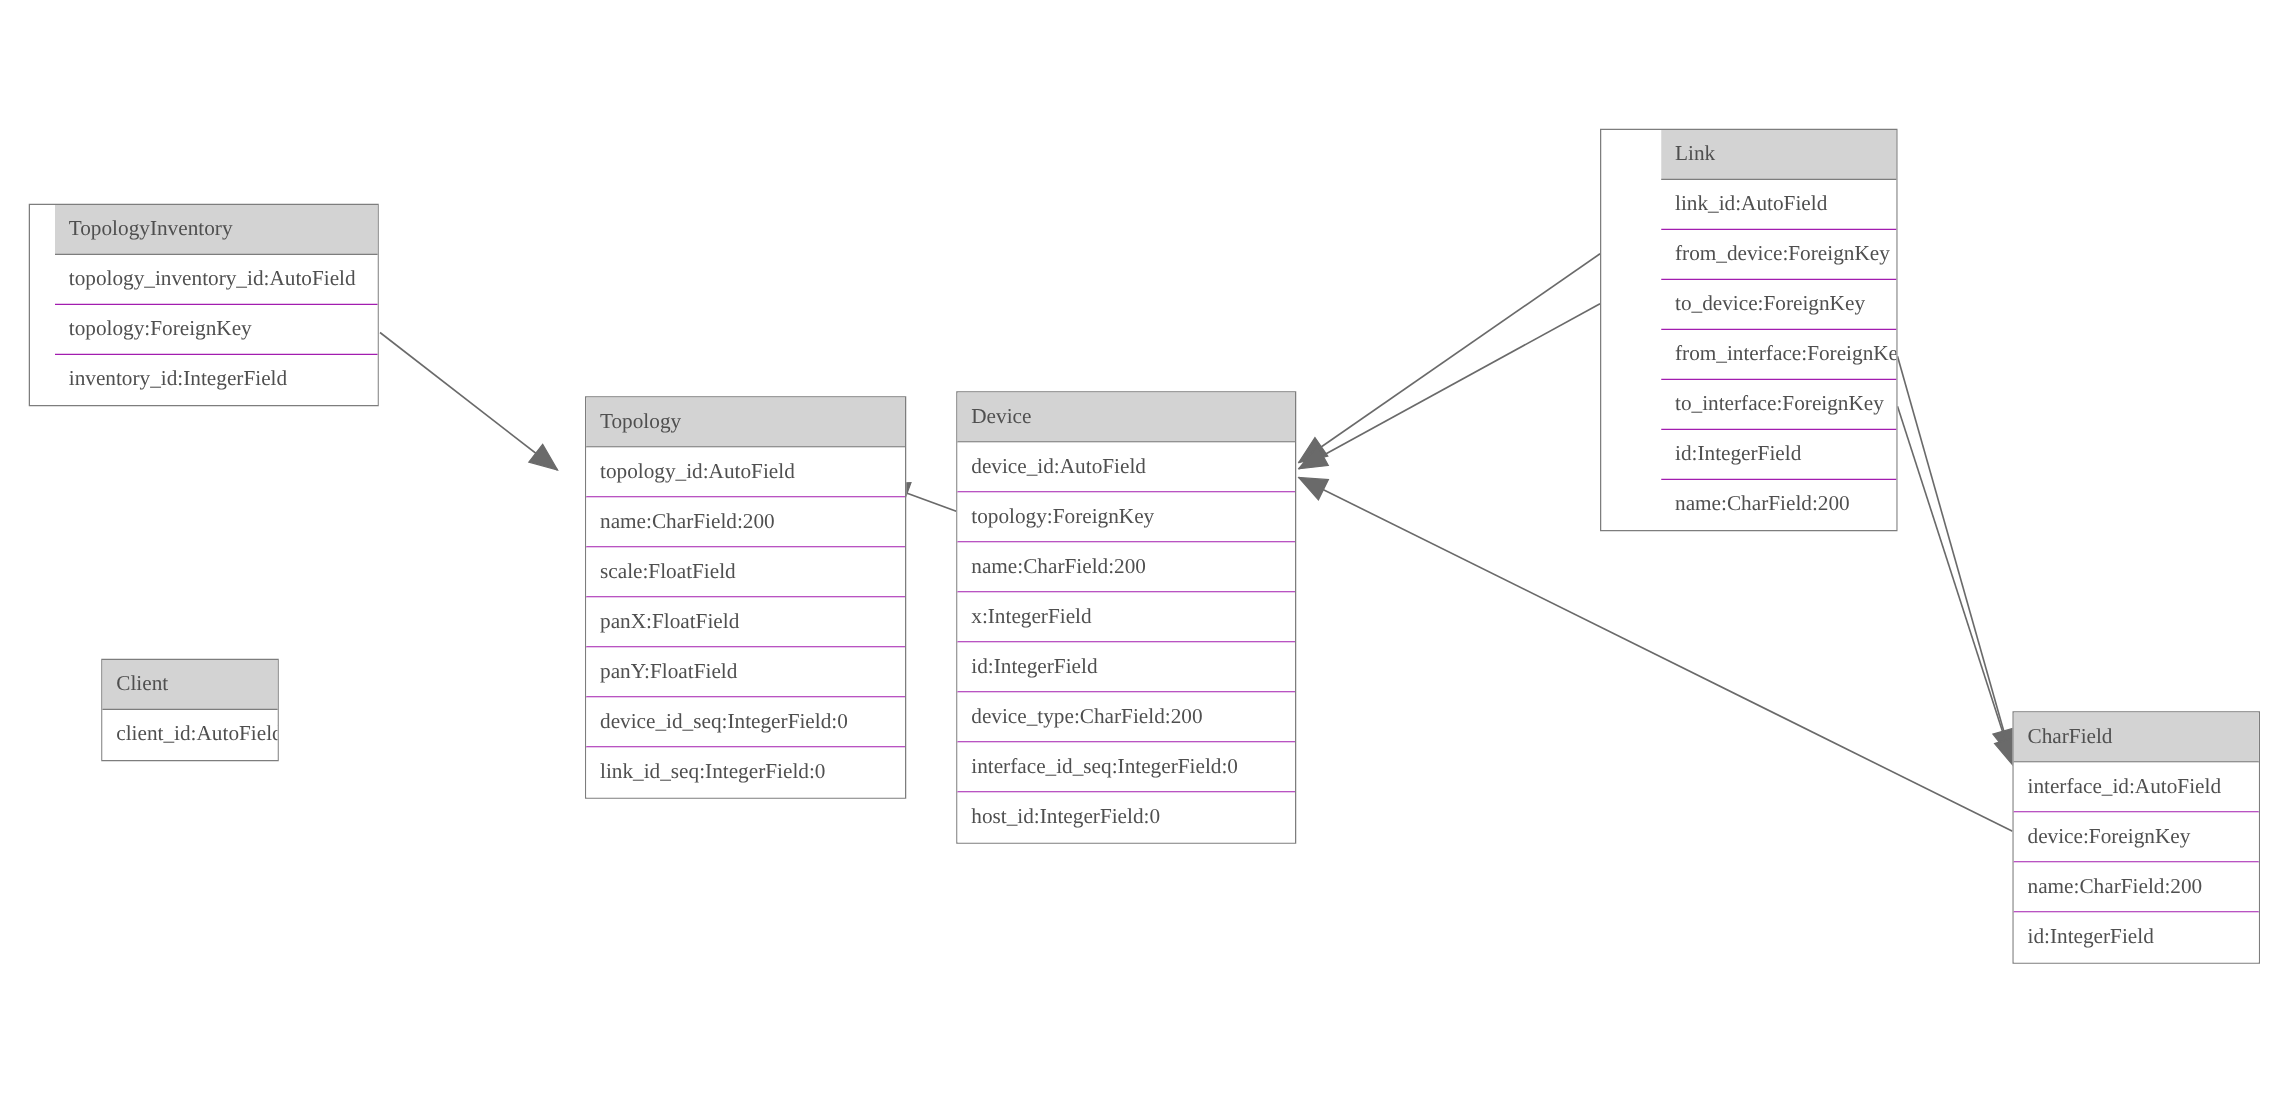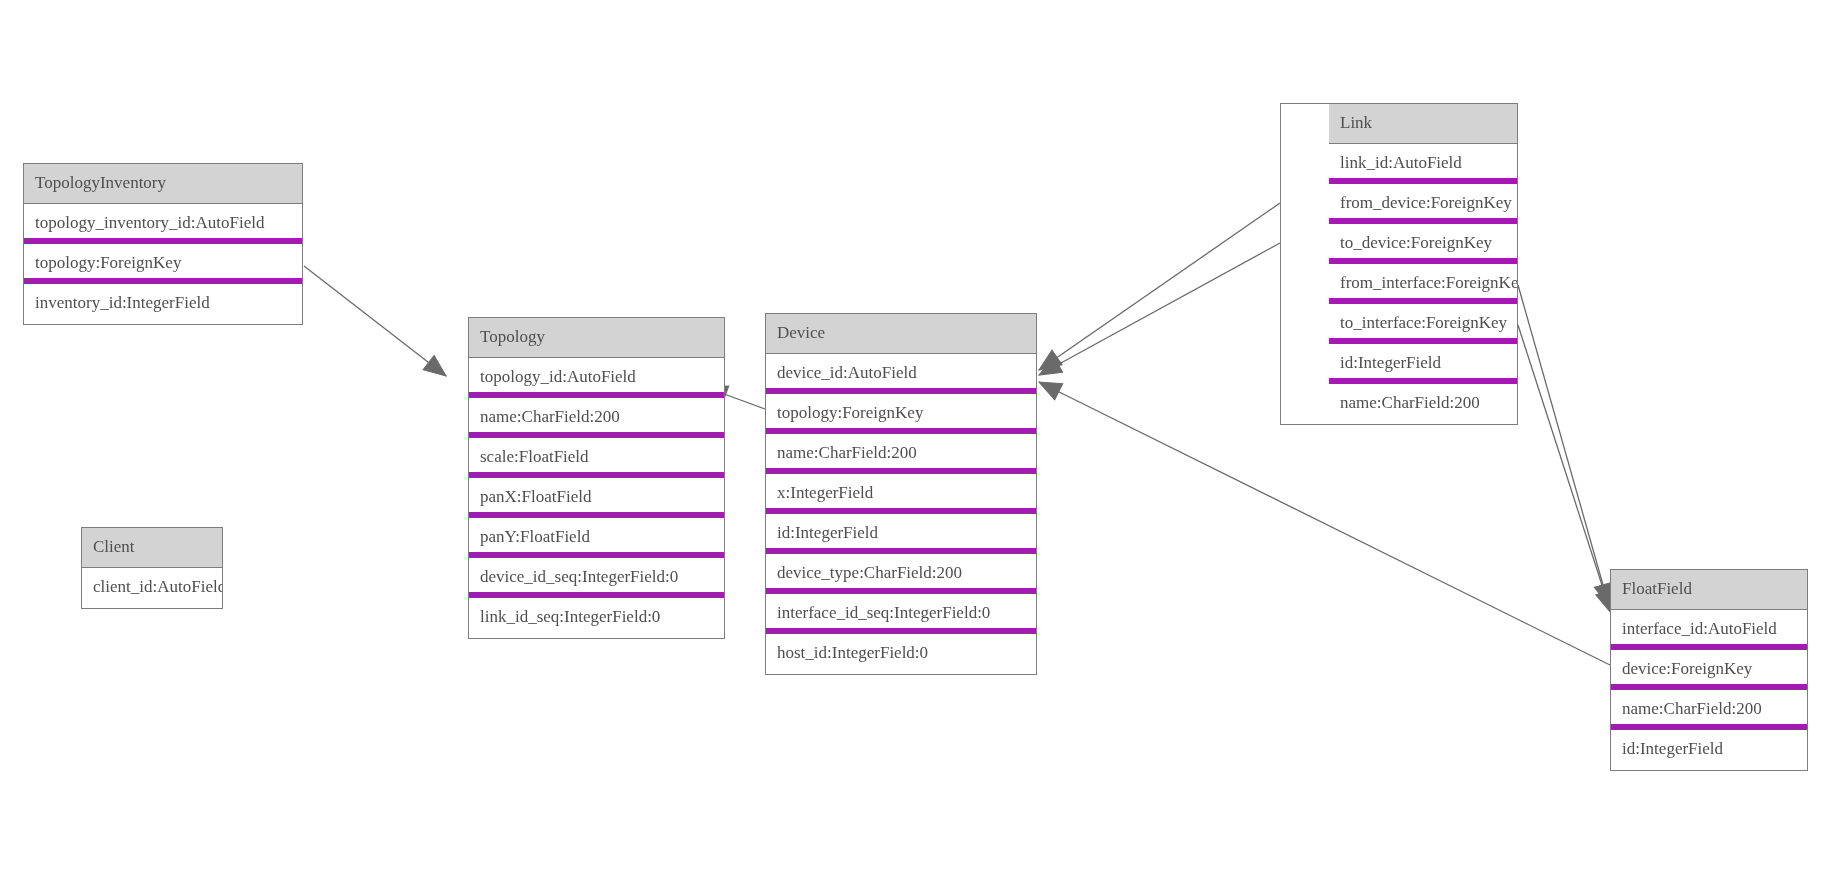--- a/index.html
+++ b/index.html
@@ -43,31 +43,31 @@
     background: #d3d3d3;
     border-bottom: 1px solid #7d7d7d;
     white-space: nowrap;
     overflow: hidden;
   }
   .entity-row {
     box-sizing: border-box;
     height: 40px;
     line-height: 38px;
     padding: 0 11px;
-    border-bottom: 6px solid #a21caf;
+    border-bottom: 1px solid #a21caf;
     background: #ffffff;
     white-space: nowrap;
     overflow: hidden;
   }
   .entity-row:last-child {
     border-bottom: none;
     font-family: Liberation Serif, serif;
   }
   
-  #ent-topologyinventory { left: 23px;   top: 163px; width: 280px; }
+  #ent-topologyinventory { left: 23px;   top: 163px; width: 280px; padding-left: 20px; }
   #ent-topology          { left: 468px;  top: 317px; width: 257px; }
   #ent-client            { left: 81px;   top: 527px; width: 142px; }
   #ent-device            { left: 765px;  top: 313px; width: 272px; }
   #ent-link              { left: 1280px; top: 103px; width: 238px; padding-left: 48px; }
   #ent-interface         { left: 1610px; top: 569px; width: 198px; }
 </style>
 </head>
 <body>
 
 <div class="canvas">
@@ -127,20 +127,20 @@
     <div class="entity-row">link_id:AutoField</div>
     <div class="entity-row">from_device:ForeignKey</div>
     <div class="entity-row">to_device:ForeignKey</div>
     <div class="entity-row">from_interface:ForeignKey</div>
     <div class="entity-row">to_interface:ForeignKey</div>
     <div class="entity-row">id:IntegerField</div>
     <div class="entity-row">name:CharField:200</div>
   </div>
 
   <div class="entity" id="ent-interface">
-    <div class="entity-header">FloatField</div>
+    <div class="entity-header">CharField</div>
     <div class="entity-row">interface_id:AutoField</div>
     <div class="entity-row">device:ForeignKey</div>
     <div class="entity-row">name:CharField:200</div>
     <div class="entity-row">id:IntegerField</div>
   </div>
 
 </div>
 
 </body></html>

